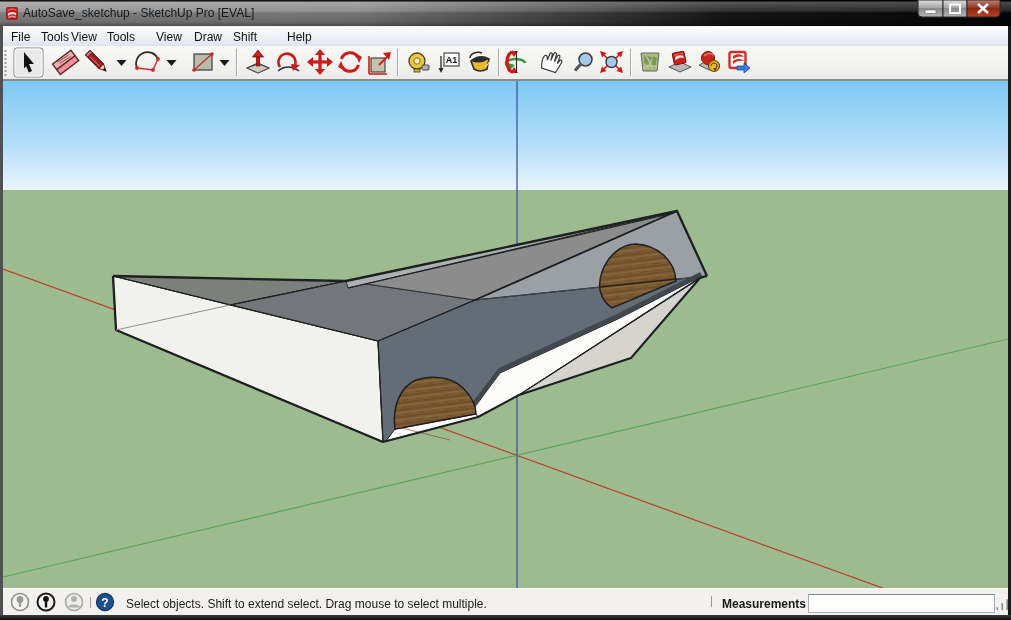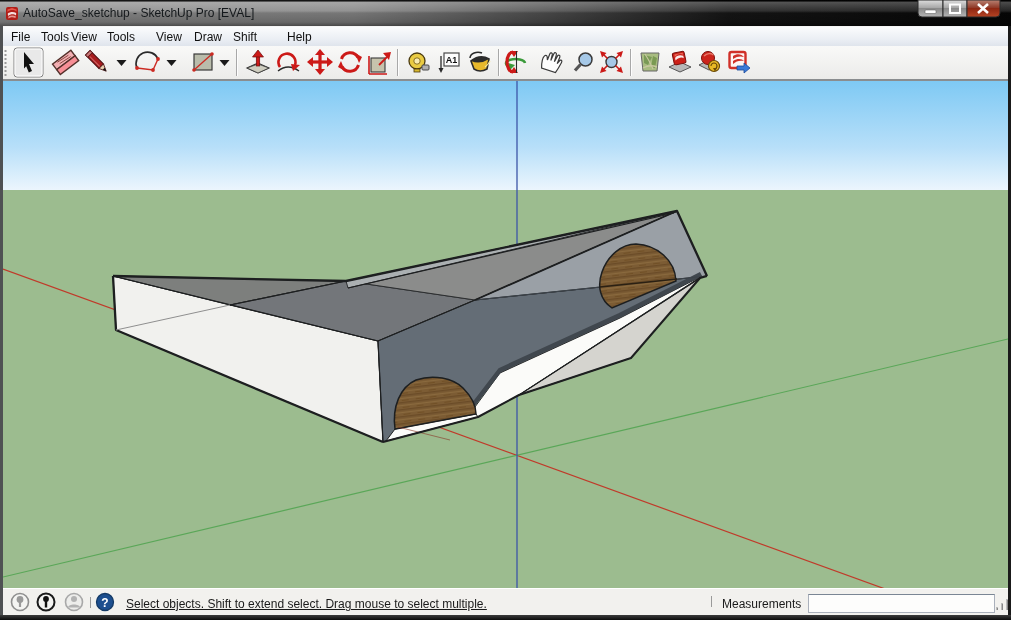--- a/index.html
+++ b/index.html
@@ -12,22 +12,22 @@
 #titletext{position:absolute;left:23px;top:6px;font-size:12px;color:#14181b;letter-spacing:0px;}
 #menubar{position:absolute;left:3px;top:26px;width:1005px;height:19px;
 background:linear-gradient(to bottom,#fbfcfd,#e9edf3 70%,#dfe4ec);border-top:1px solid #f5f5f5;}
 .mi{position:absolute;top:3px;font-size:12px;color:#101010;}
 #toolbar{position:absolute;left:3px;top:46px;width:1005px;height:22px;
 background:linear-gradient(to bottom,#f8f8f7,#ededeb);}
 #tbline{position:absolute;left:3px;top:79px;width:1005px;height:2px;background:#8a8d8f;}
 #viewport{position:absolute;left:3px;top:81px;width:1005px;height:507px;}
 #statusbar{position:absolute;left:3px;top:588px;width:1005px;height:27px;background:#f2f1ee;
 border-top:1px solid #fff;}
-#sbtext{position:absolute;left:123px;top:8px;font-size:12px;color:#1a1a1a;text-decoration:underline;}
-#mlabel{position:absolute;left:719px;top:8px;font-size:12px;color:#1a1a1a;}
+#sbtext{position:absolute;left:123px;top:8px;font-size:12px;color:#1a1a1a;}
+#mlabel{position:absolute;left:719px;top:8px;font-size:12px;color:#1a1a1a;font-weight:bold;}
 #mbox{position:absolute;left:805px;top:5px;width:185px;height:17px;background:#fdfdfc;
 border:1px solid #aab0bb;border-top-color:#7a8694;}
 #bborder{position:absolute;left:0;top:615px;width:1011px;height:5px;background:linear-gradient(to bottom,#3c3c3c,#0c0c0c);}
 #lborder{position:absolute;left:0;top:26px;width:3px;height:594px;background:#4f5153;}
 #rborder{position:absolute;right:0;top:26px;width:3px;height:594px;background:#4f5153;}
 </style>
 </head>
 <body>
 <div id="win">
 <div id="titlebar">

